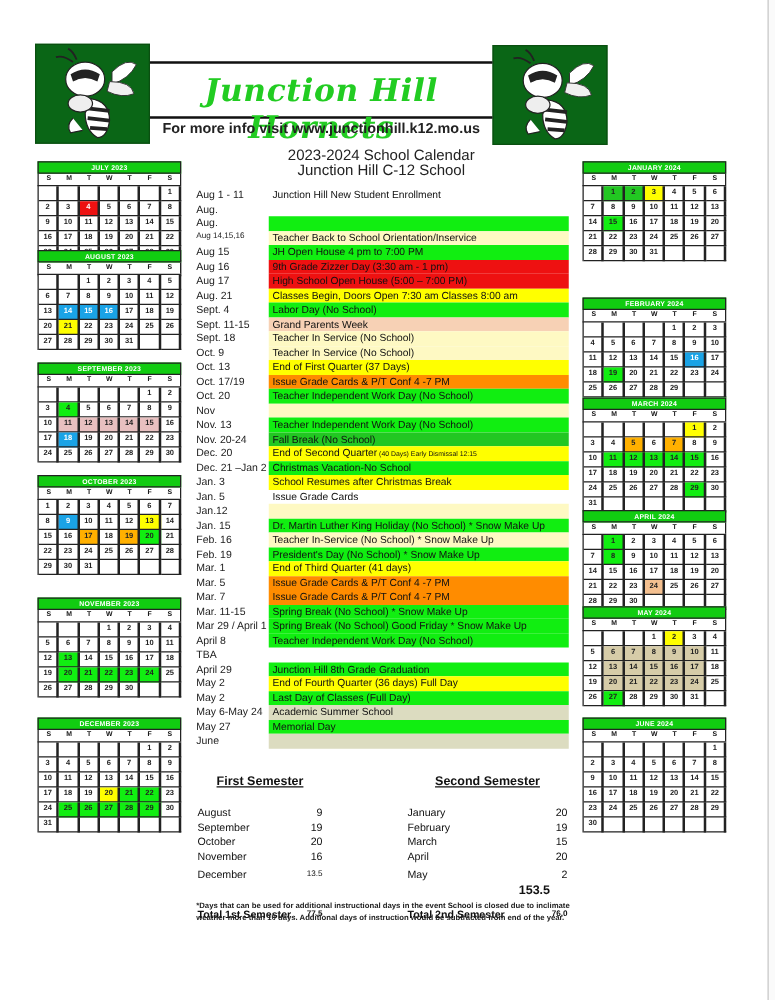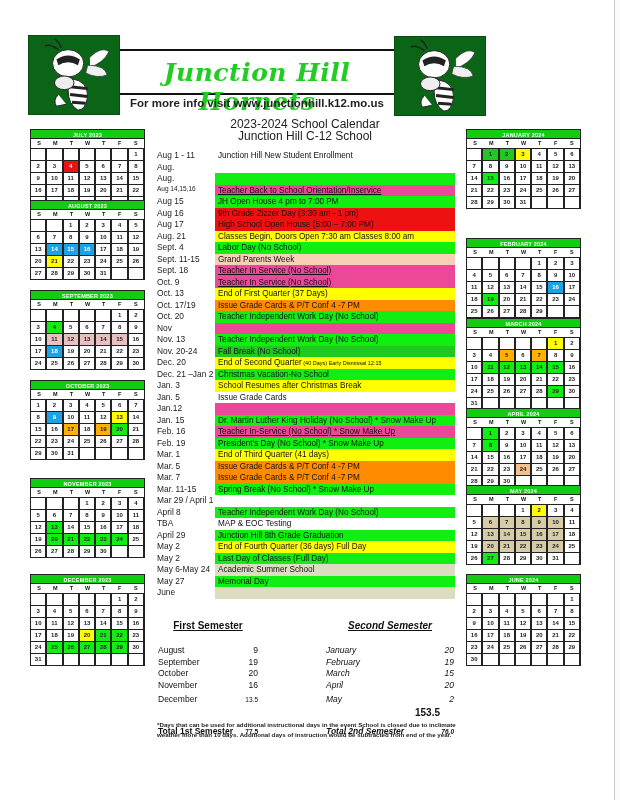--- a/index.html
+++ b/index.html
@@ -35,39 +35,39 @@
   .c-peach { background: #f4c090; }
 
   
   .events { position: absolute; left: 157px; top: 150px; width: 298px; }
   .ev { display: flex; height: 11.5px; align-items: flex-start; }
   .ev .date { width: 58px; font-size: 8.4px; color: #222; white-space: nowrap; }
   .ev .desc { flex: 1; height: 11.5px; line-height: 11.5px; font-size: 8.2px; padding-left: 3px; white-space: nowrap; overflow: hidden; color: #111; }
   .small-date .date { font-size: 6.5px; }
   .b-green { background: #11ee11; }
   .b-dgreen { background: #22c722; }
-  .b-blue { background: #ec4899; text-decoration: underline; }
+  .b-blue { background: #fef9c3; }
   .b-red { background: #ee1111; }
   .b-yellow { background: #ffff00; }
   .b-orange { background: #ff8c00; }
   .b-peach { background: #f7d1b5; }
   .b-tan { background: #dcdcc0; }
   .b-none { background: transparent; }
   .small-note { font-size: 5.5px; }
 
   
   .sem { position: absolute; top: 620px; width: 140px; font-size: 8.5px; }
   .sem .h { text-align: center; font-weight: bold; text-decoration: underline; margin-bottom: 14px; width: 100%; font-size: 10px; }
   .sem .row { display: flex; justify-content: space-between; height: 11.5px; line-height: 11.5px; }
   .sem .row.gap { margin-top: 3px; }
   .sem .row .v { text-align: right; }
   .sem .total { font-weight: bold; margin-top: 20px; }
   .sem .sm { font-size: 6.5px; }
   #sem1 { left: 158px; width: 100px; }
-  #sem2 { left: 326px; width: 128px; font-style: italic; }
+  #sem2 { left: 326px; width: 128px; }
   .grand { position: absolute; left: 415px; top: 707px; font-size: 10px; font-weight: bold; }
   .foot { position: absolute; left: 157px; top: 720px; width: 300px; font-size: 6.2px; font-weight: bold; line-height: 10px; color: #222; }
 </style>
 </head>
 <body>
 
 <div class="right-edge"></div>
 
 <div class="logo" id="logo-left">
   <svg viewBox="0 0 92 80">
@@ -845,28 +845,28 @@
     <div class="ev">
       <span class="date">Mar. 7</span>
       <span class="desc b-orange"><span>Issue Grade Cards &amp; P/T Conf 4 -7 PM</span></span>
     </div>
     <div class="ev">
       <span class="date">Mar. 11-15</span>
       <span class="desc b-green"><span>Spring Break (No School) * Snow Make Up</span></span>
     </div>
     <div class="ev">
       <span class="date">Mar 29 / April 1</span>
+      <span class="desc b-green"><span>Spring Break (No School) Good Friday * Snow Make Up</span></span>
     </div>
     <div class="ev">
       <span class="date">April 8</span>
       <span class="desc b-green"><span>Teacher Independent Work Day (No School)</span></span>
     </div>
     <div class="ev">
       <span class="date">TBA</span>
-      <span class="desc b-none"><span>MAP &amp; EOC Testing</span></span>
     </div>
     <div class="ev">
       <span class="date">April 29</span>
       <span class="desc b-green"><span> Junction Hill 8th Grade Graduation</span></span>
     </div>
     <div class="ev">
       <span class="date">May 2</span>
       <span class="desc b-yellow"><span>End of Fourth Quarter (36 days) Full Day</span></span>
     </div>
     <div class="ev">

